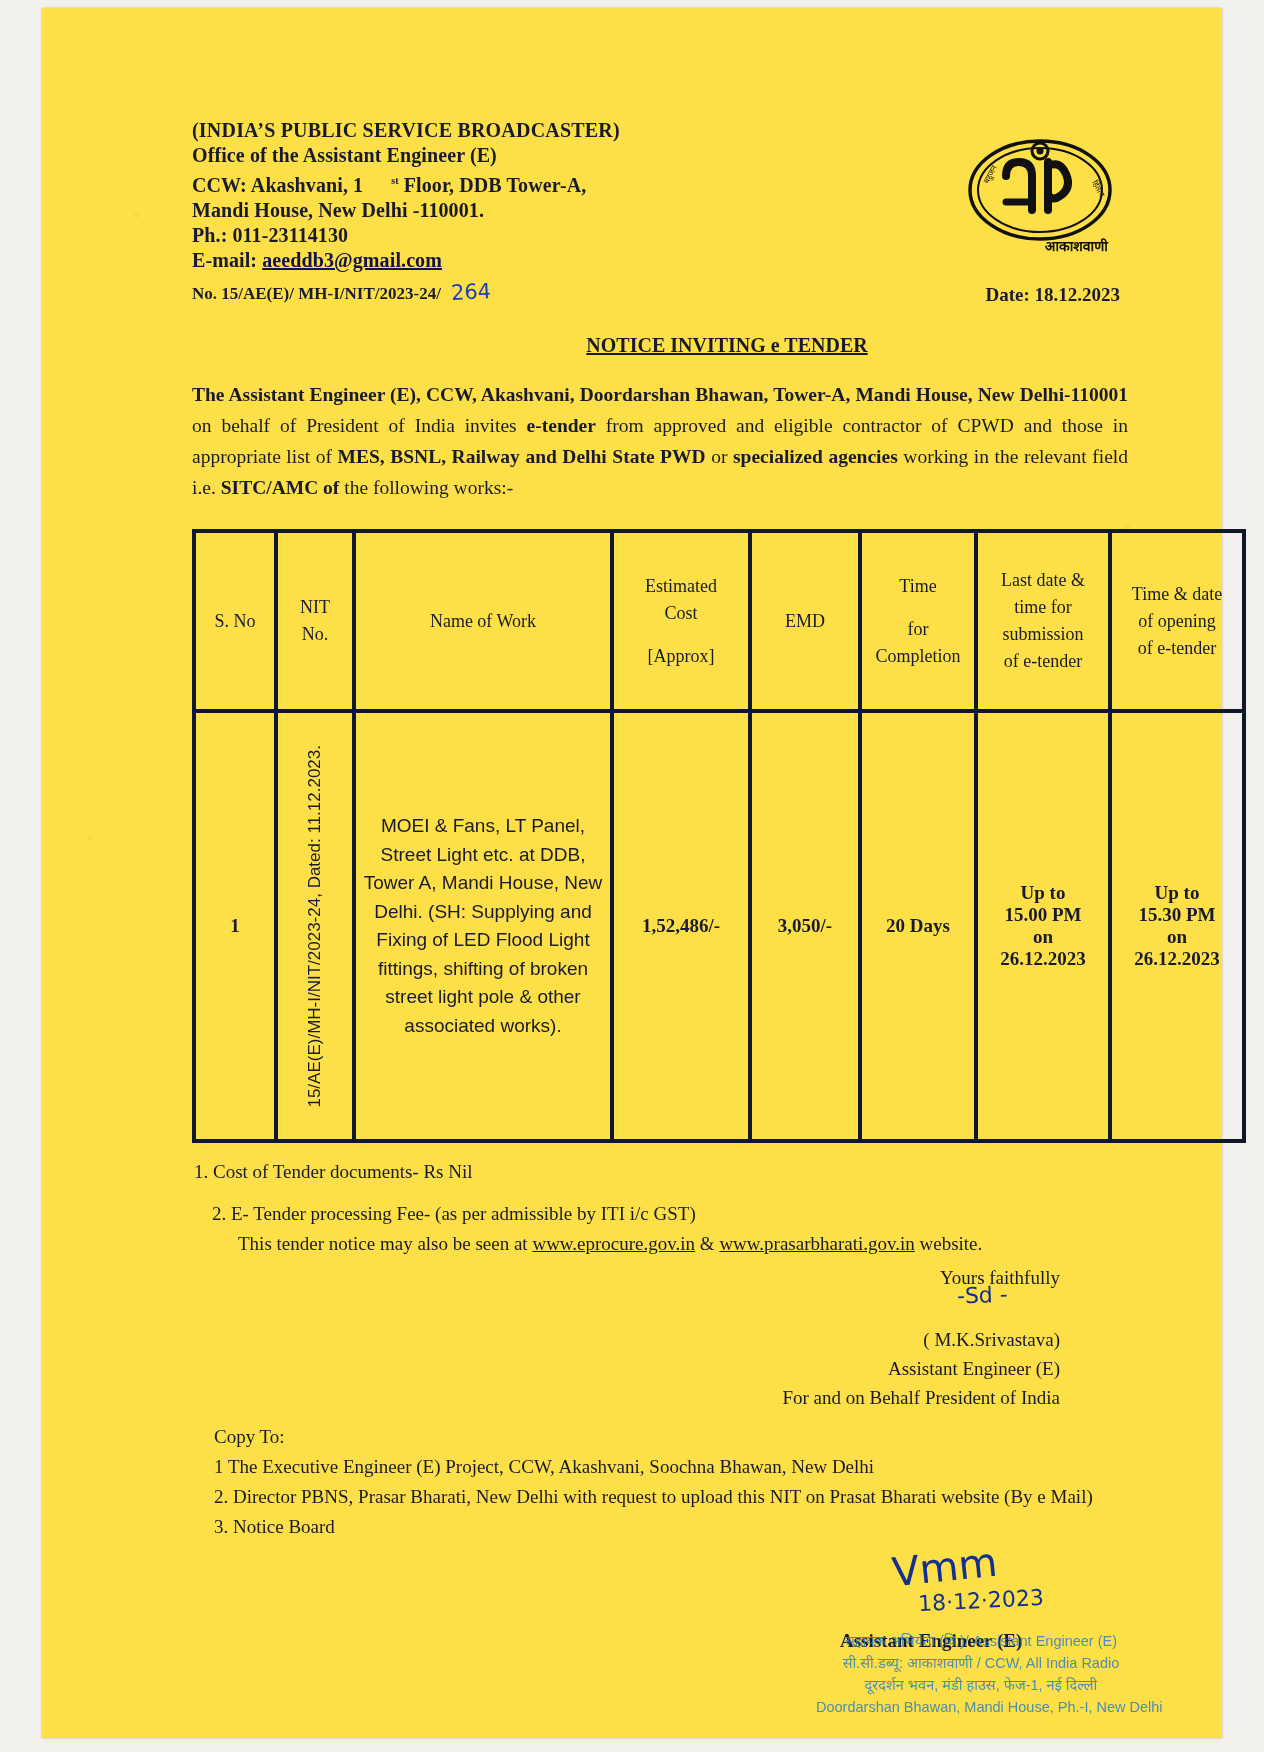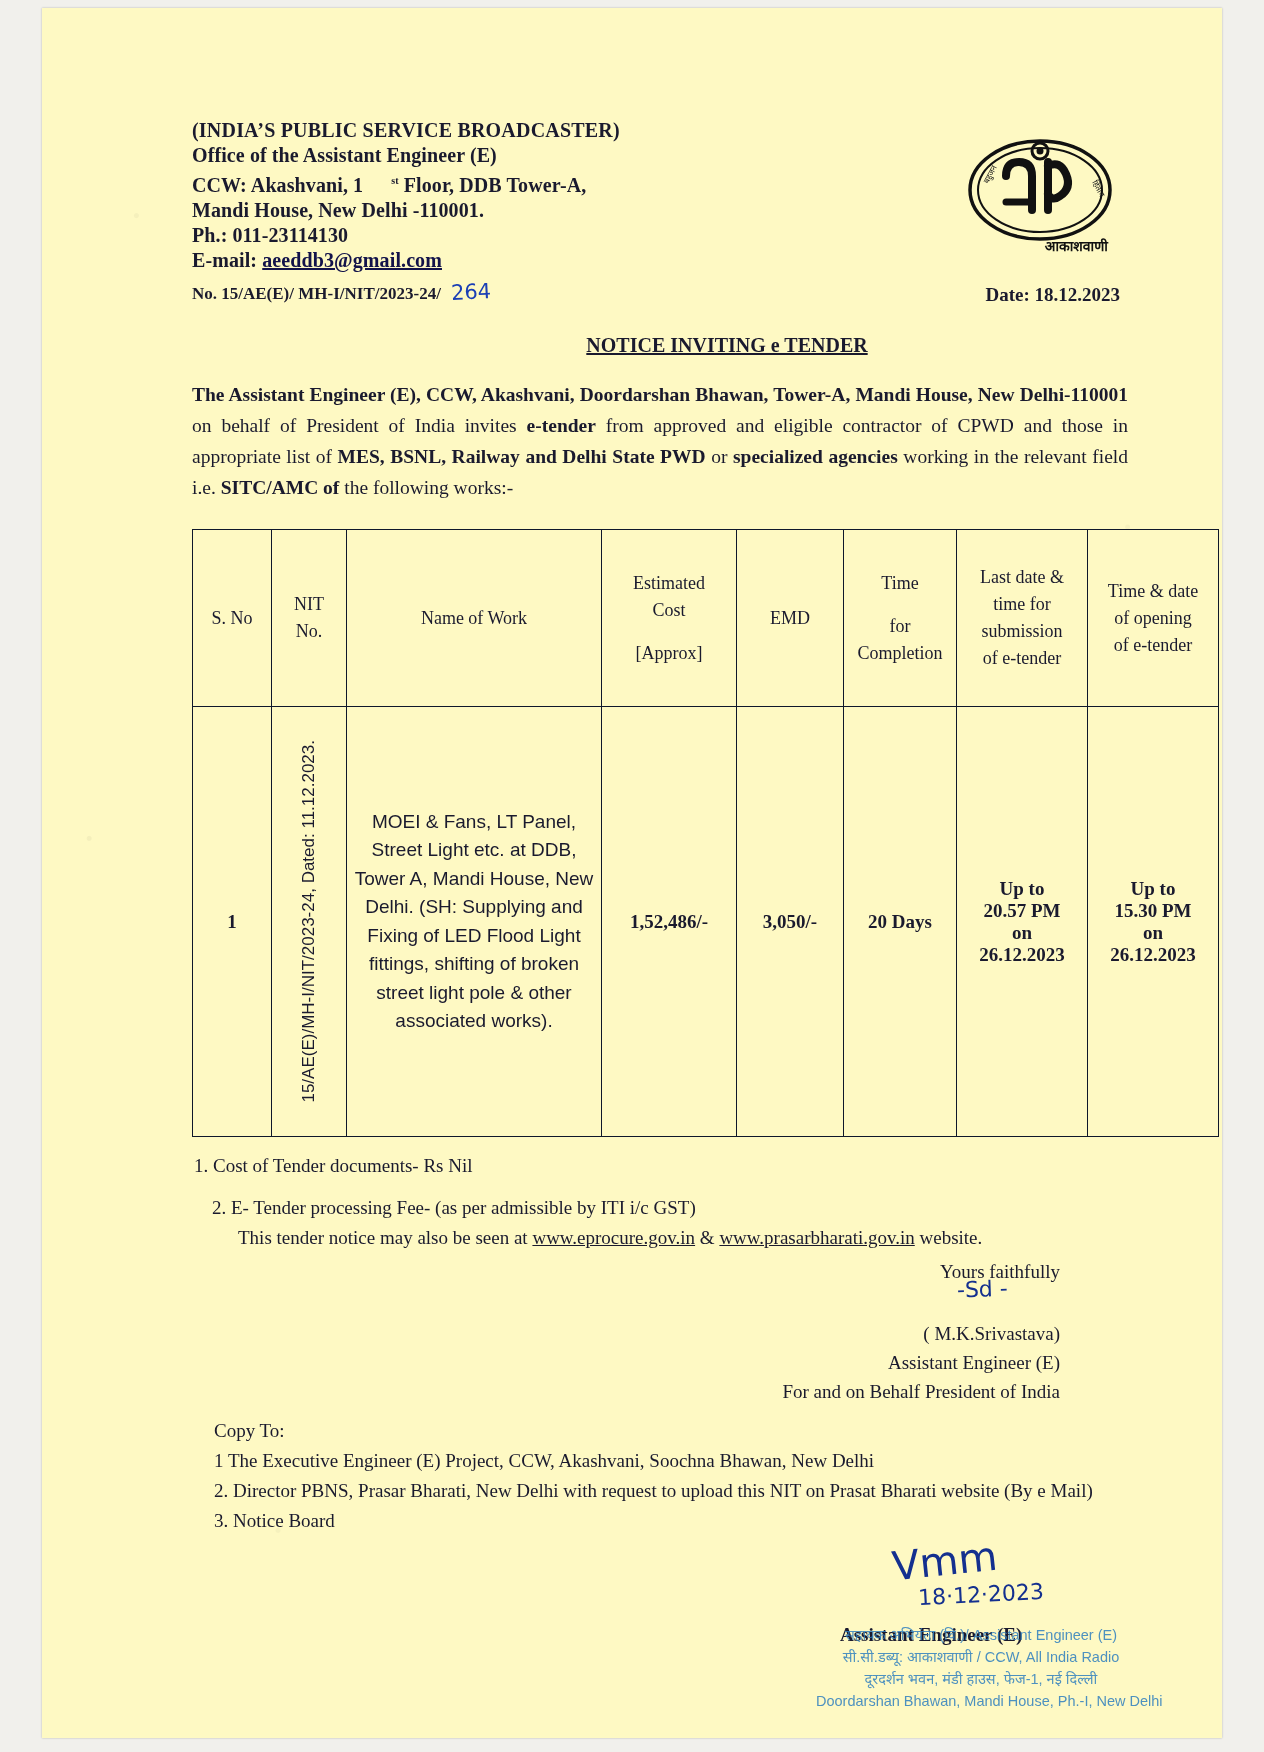--- a/index.html
+++ b/index.html
@@ -14,21 +14,21 @@
     color: #1a1a2e;
     position: relative;
     overflow: hidden;
   }
   .page {
     position: absolute;
     left: 42px;
     top: 8px;
     width: 1180px;
     height: 1730px;
-    background: #fef9c3;
+    background: #fde047;
     box-shadow: 0 0 2px rgba(0,0,0,0.25);
   }
   .scan-noise {
     position: absolute;
     inset: 0;
     pointer-events: none;
     background:
       radial-gradient(circle at 8% 12%, rgba(0,0,0,0.035) 0 2px, transparent 3px),
       radial-gradient(circle at 4% 48%, rgba(0,0,0,0.04) 0 2px, transparent 3px),
       radial-gradient(circle at 92% 30%, rgba(0,0,0,0.03) 0 2px, transparent 3px),
@@ -117,21 +117,21 @@
     margin: 0 4px 26px 0;
   }
   .intro b { font-weight: bold; }
   
   table.tender {
     width: 100%;
     border-collapse: collapse;
     table-layout: fixed;
   }
   table.tender th, table.tender td {
-    border: 1px solid #0f172a;
+    border: 4px solid #0f172a;
     vertical-align: middle;
     text-align: center;
     padding: 4px 3px;
   }
   table.tender thead th {
     font-weight: normal;
     font-size: 18px;
     line-height: 27px;
     height: 168px;
   }
@@ -326,21 +326,21 @@
             <div class="vertical-wrap">
               <span class="vertical-nit">15/AE(E)/MH-I/NIT/2023-24, Dated: 11.12.2023.</span>
             </div>
           </td>
           <td class="name-cell">MOEI &amp; Fans, LT Panel, Street Light etc. at DDB, Tower A, Mandi House, New Delhi. (SH: Supplying and Fixing of LED Flood Light fittings, shifting of broken street light pole &amp; other associated works).</td>
           <td class="body-cell">1,52,486/-</td>
           <td class="body-cell">3,050/-</td>
           <td class="body-cell">20 Days</td>
           <td class="body-cell">
             <span class="stack-line">Up to</span>
-            <span class="stack-line">20.57 PM</span>
+            <span class="stack-line">15.00 PM</span>
             <span class="stack-line">on</span>
             <span class="stack-line">26.12.2023</span>
           </td>
           <td class="body-cell">
             <span class="stack-line">Up to</span>
             <span class="stack-line">15.30 PM</span>
             <span class="stack-line">on</span>
             <span class="stack-line">26.12.2023</span>
           </td>
         </tr>

